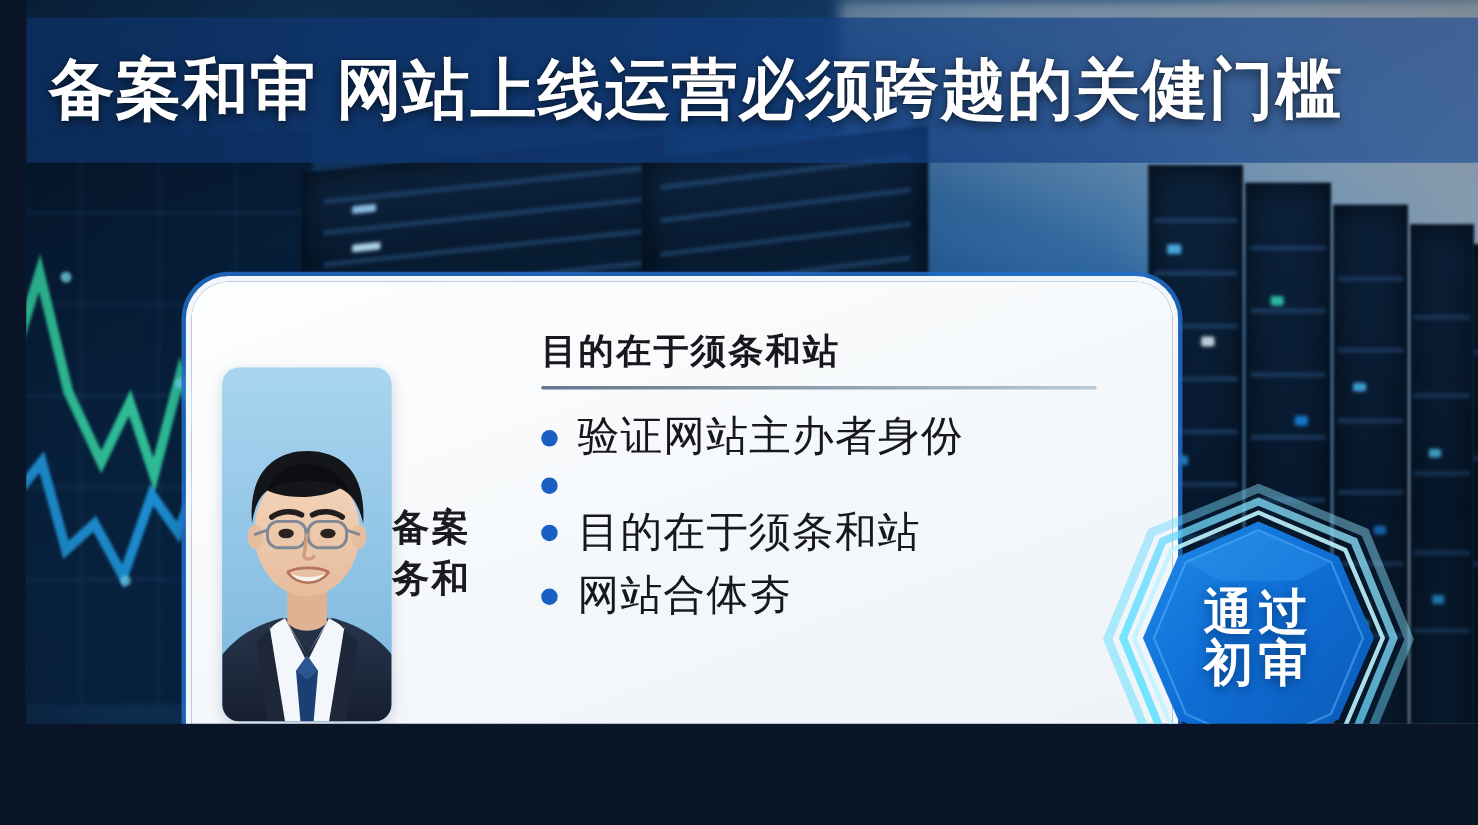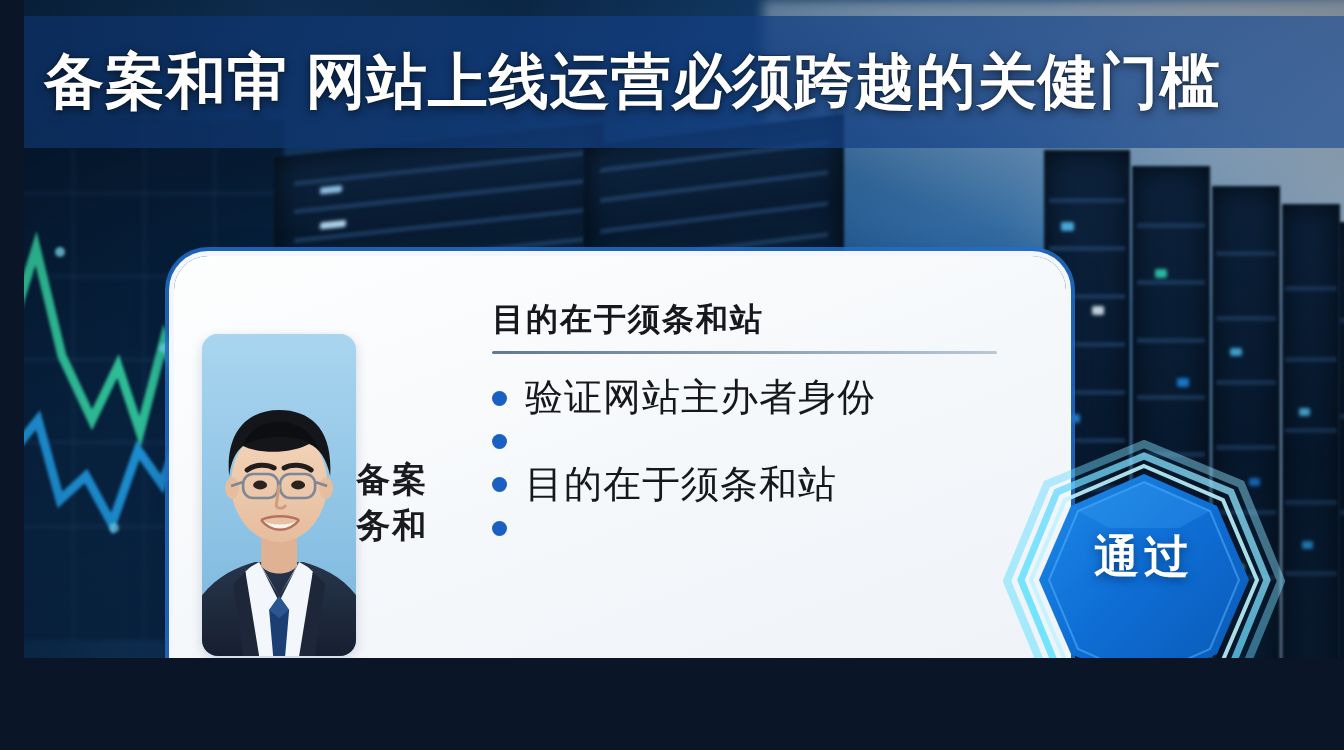--- a/index.html
+++ b/index.html
@@ -425,20 +425,21 @@
         </li>
         <li>
           <span class="dot"></span>
         </li>
         <li>
           <span class="dot"></span>
           <span class="bullet-text">目的在于须条和站</span>
         </li>
         <li>
           <span class="dot"></span>
+          <span class="bullet-text">网站合体夯</span>
         </li>
       </ul>
     </div>
   </div>
 
   <div class="badge-wrap">
     <svg class="badge-glow" viewBox="0 0 330 320" preserveAspectRatio="none">
       <defs>
         <linearGradient id="bgrad" x1="0" y1="0" x2="1" y2="1">
           <stop offset="0%" stop-color="#1f8ae8"></stop>
@@ -456,16 +457,17 @@
       <polygon points="165,18 252,54 288,142 252,230 165,266 78,230 42,142 78,54" fill="none" stroke="url(#ggrad)" stroke-width="7" opacity=".75"></polygon>
       <polygon points="165,28 244,62 278,142 244,222 165,256 86,222 52,142 86,62" fill="none" stroke="#bff4ff" stroke-width="4" opacity=".9"></polygon>
 
       <polygon points="165,36 238,68 270,142 238,216 165,248 92,216 60,142 92,68" fill="url(#bgrad)"></polygon>
 
       <polygon points="165,44 231,73 260,142 231,211 165,240 99,211 70,142 99,73" fill="none" stroke="#59b8ff" stroke-width="2" opacity=".5"></polygon>
       <path d="M99 73 L165 44 L231 73 L200 90 L130 90 Z" fill="#3ba1f2" opacity=".30"></path>
     </svg>
     <div class="badge-label">
       <span>通过</span>
+      <span class="l2">初审</span>
     </div>
   </div>
 
 </div>
 
 </body></html>

